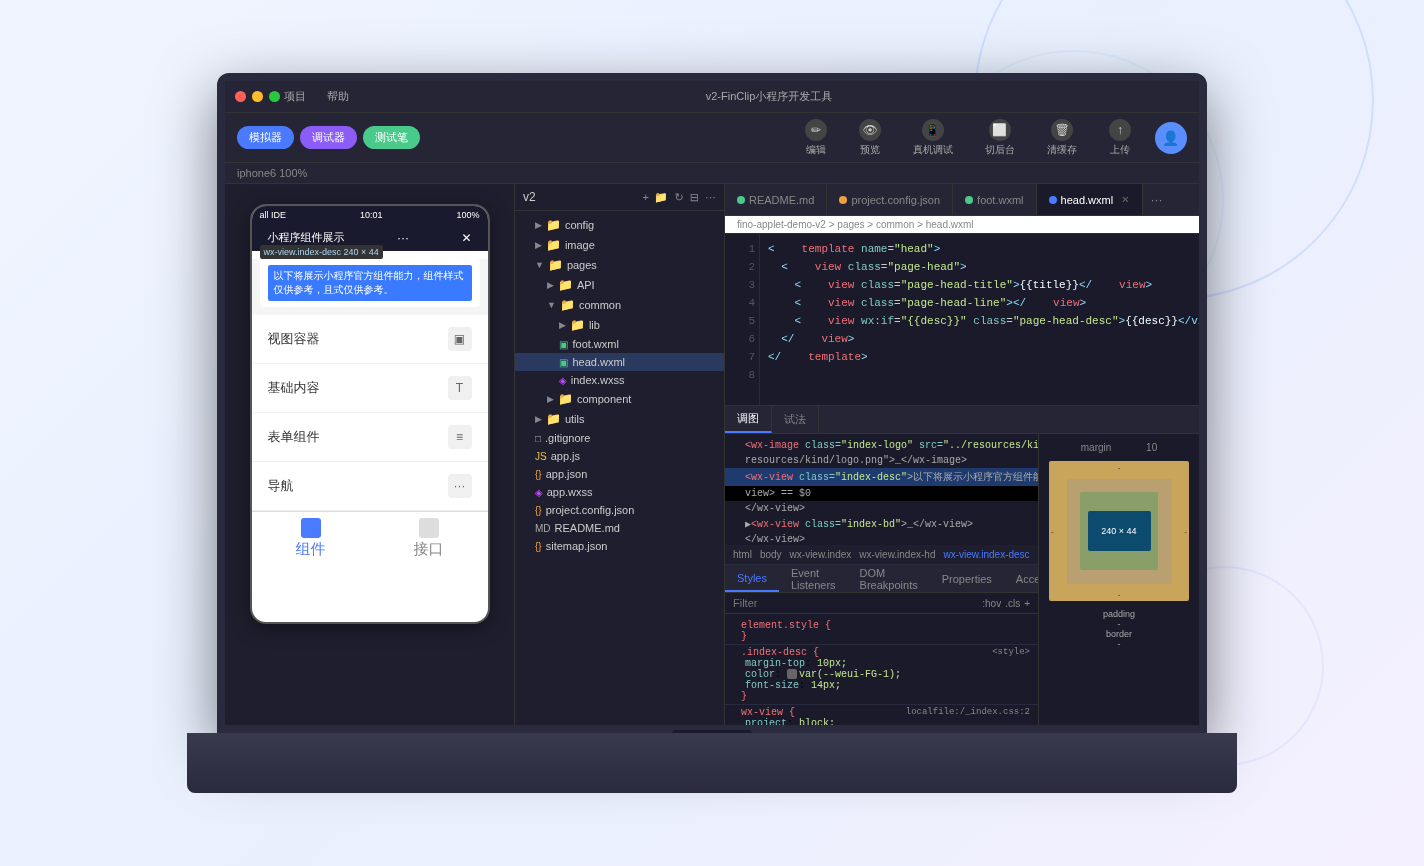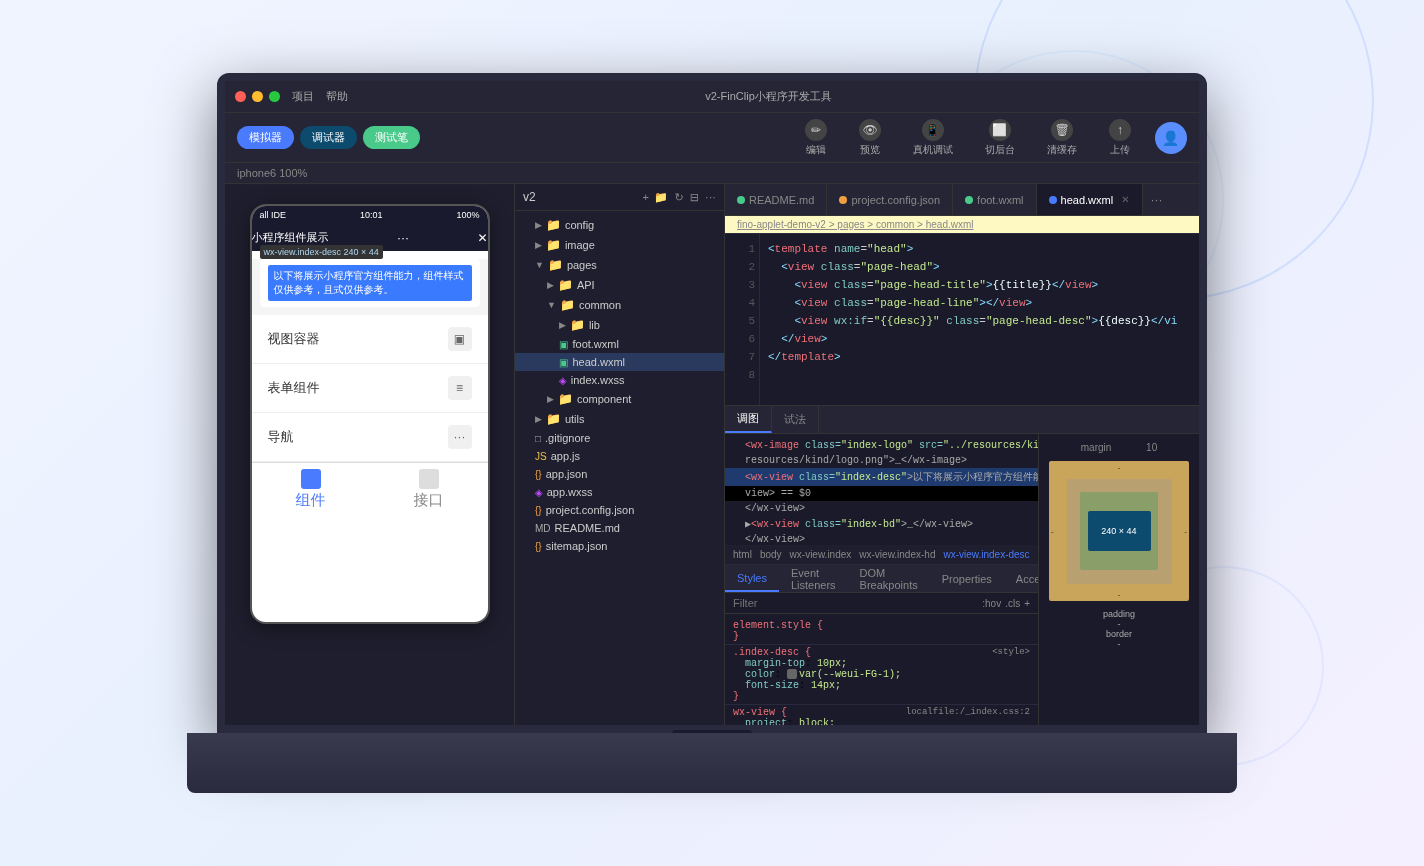--- a/index.html
+++ b/index.html
@@ -100,22 +100,22 @@
     }
     .title-btn {
       width: 11px; height: 11px;
       border-radius: 50%;
     }
     .title-btn.close { background: #ff5f57; }
     .title-btn.minimize { background: #febc2e; }
     .title-btn.maximize { background: #28c840; }
     .title-bar-menu {
       display: flex;
-      gap: 12px;
-      margin-left: 12px;
+      gap: 21px;
+      margin-left: 4px;
       font-size: 11px;
       color: #aaa;
     }
     .title-bar-center {
       flex: 1;
       text-align: center;
       font-size: 11px;
       color: #aaa;
     }
 
@@ -140,21 +140,21 @@
       border-radius: 14px;
       font-size: 11px;
       cursor: pointer;
       display: flex;
       flex-direction: column;
       align-items: center;
       gap: 2px;
       border: none;
     }
     .toolbar-btn.blue { background: #4a7afe; color: white; }
-    .toolbar-btn.blue2 { background: #0c4a6e; color: white; }
+    .toolbar-btn.blue2 { background: #8b5cf6; color: white; }
     .toolbar-btn.green { background: #4aca8a; color: white; }
 
     .toolbar-spacer { flex: 1; }
 
     .toolbar-right {
       display: flex;
       gap: 16px;
       align-items: center;
     }
     .toolbar-icon-btn {
@@ -229,21 +229,21 @@
       padding: 4px 8px;
       font-size: 9px;
       color: white;
     }
 
     .phone-header {
       background: #1a1a2e;
       display: flex;
       justify-content: space-between;
       align-items: center;
-      padding: 6px 0;
+      padding: 6px 16px;
       color: white;
       font-size: 11px;
     }
 
     .phone-content {
       background: #f5f5f5;
       flex: 1;
     }
 
     .phone-highlighted-box {
@@ -411,24 +411,23 @@
       font-size: 10px;
       color: #666;
       margin-left: 4px;
     }
     .tabs-more { color: #888; padding: 0 8px; font-size: 12px; cursor: pointer; }
 
     .breadcrumb {
       padding: 3px 12px;
       font-size: 10px;
       color: #888;
-      background: #fef9c3;
+      background: #ffffff;
       border-bottom: 1px solid #2a2a3e;
       flex-shrink: 0;
-      text-decoration: underline;
     }
 
     .code-editor {
       flex: 1;
       display: flex;
       overflow: hidden;
       font-family: 'Courier New', monospace;
       font-size: 11px;
     }
 
@@ -447,21 +446,21 @@
       flex: 1;
       padding: 6px 8px;
       overflow-y: auto;
       line-height: 18px;
       color: #ccc;
     }
 
     .code-line { white-space: pre; }
     .attr { color: #80cbc4; }
     .val { color: #c3e88d; }
-    .tag-color { color: #f07178; }
+    .tag-color { color: #f07178; margin-left: 27px; }
     .punct { color: #89ddff; }
     .text-color { color: #eeffff; }
 
     
     .devtools-panel {
       height: 320px;
       background: #1a1a2a;
       border-top: 1px solid #333;
       display: flex;
       flex-direction: column;
@@ -585,21 +584,21 @@
       overflow-y: auto;
       padding: 4px 0;
       font-family: 'Courier New', monospace;
       font-size: 10px;
     }
 
     .css-rule-block {
       padding: 2px 8px;
       border-bottom: 1px solid #2a2a3e;
     }
-    .css-selector { color: #f07178; }
+    .css-selector { color: #f07178; margin-left: 8px; }
     .css-prop { color: #80cbc4; }
     .css-val-text { color: #c3e88d; }
     .css-source { color: #888; float: right; font-size: 9px; }
 
     
     .devtools-right {
       width: 160px;
       background: #1a1a2a;
       padding: 8px;
       flex-shrink: 0;
@@ -762,20 +761,24 @@
             <div class="phone-content">
 
               <div class="phone-highlighted-box">
                 <div class="phone-tag">wx-view.index-desc  240 × 44</div>
                 <div class="phone-selected-text">以下将展示小程序官方组件能力，组件样式仅供参考，且式仅供参考。</div>
               </div>
 
               <div class="phone-menu-item">
                 <span>视图容器</span>
                 <div class="phone-menu-icon">▣</div>
+              </div>
+              <div class="phone-menu-item">
+                <span>基础内容</span>
+                <div class="phone-menu-icon">T</div>
               </div>
               <div class="phone-menu-item">
                 <span>表单组件</span>
                 <div class="phone-menu-icon">≡</div>
               </div>
               <div class="phone-menu-item">
                 <span>导航</span>
                 <div class="phone-menu-icon">···</div>
               </div>
             </div>

